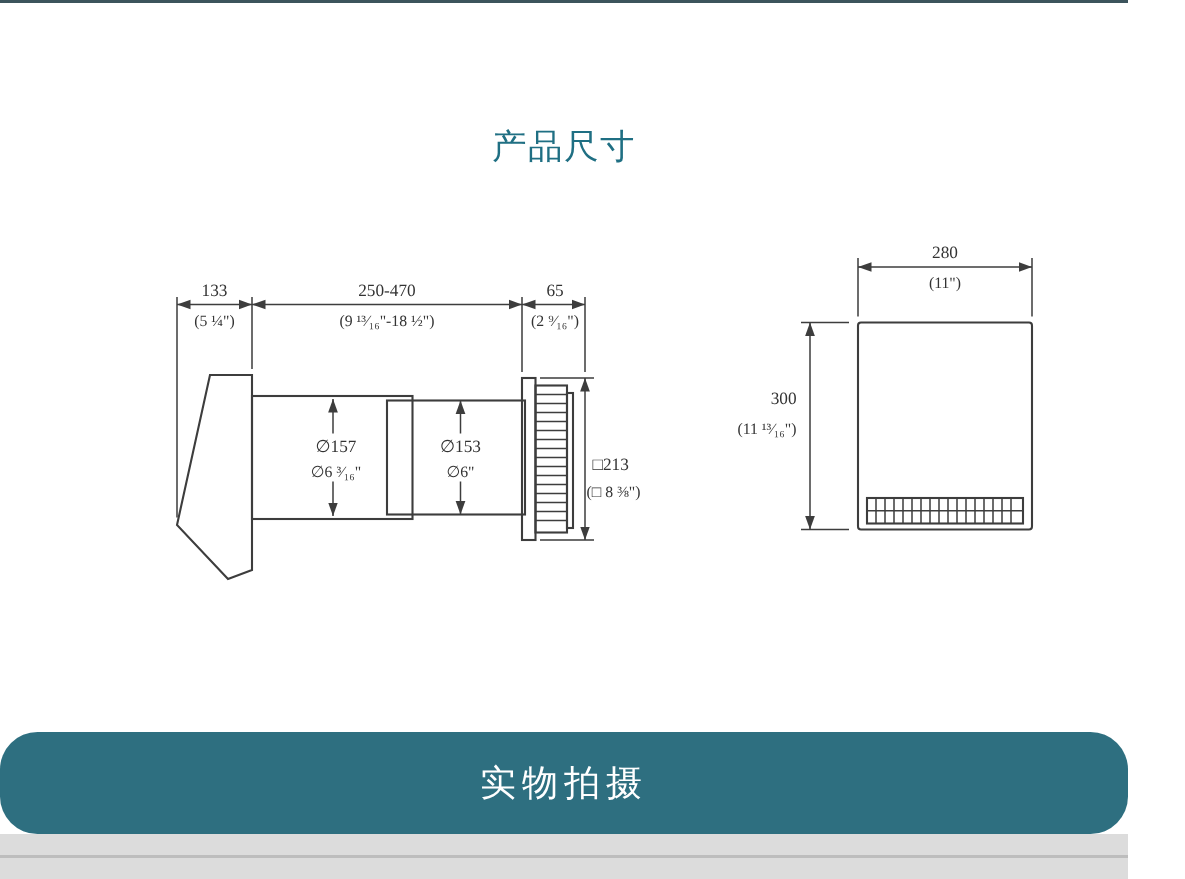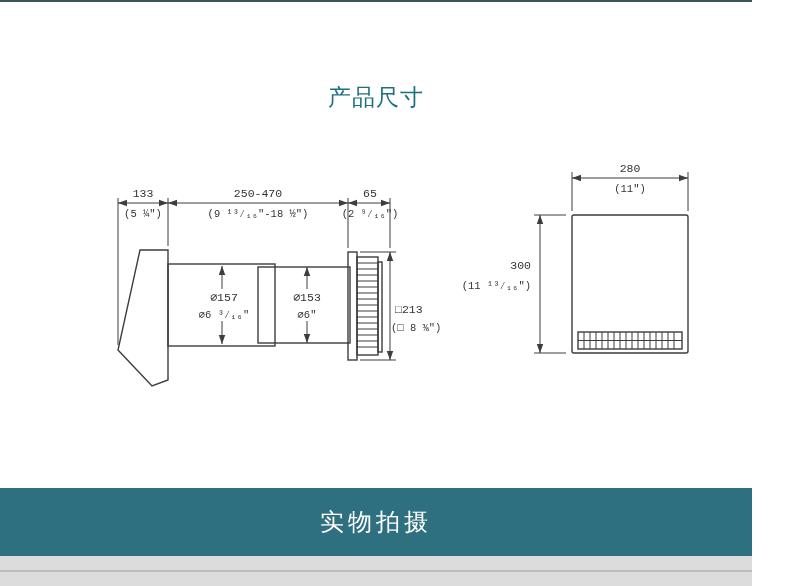--- a/index.html
+++ b/index.html
@@ -1,35 +1,35 @@
 <!DOCTYPE html>
 <html style="--accent: #1f6f83; --banner-bg: #2e6f80; --banner-text: #ffffff; --line: #3d3d3d;"><head>
 <meta charset="utf-8">
 <style>
   html,body{margin:0;padding:0;background:#fff;}
   .page{
     position:relative;width:752px;height:586px;background:#ffffff;overflow:hidden;
-    font-family:Liberation Mono, monospace;
+    font-family:Liberation Serif, serif;
   }
   .top-line{position:absolute;top:0;left:0;width:100%;height:2px;background:#3c545c;}
   .title{
     position:absolute;top:82px;left:0;width:100%;margin:0;text-align:center;
     font-size:23px;font-weight:500;letter-spacing:1px;color:var(--accent,#1f6f83);
   }
   .diagram{position:absolute;top:0;left:0;}
   .outline{fill:none;stroke:var(--line,#3d3d3d);stroke-width:1.4;}
   .thin{fill:none;stroke:var(--line,#3d3d3d);stroke-width:1;}
   .arrowhead{fill:var(--line,#3d3d3d);}
   .diagram text{fill:#333;}
   .t{font-size:11.5px;}
   .ts{font-size:10.5px;}
   .banner{
     position:absolute;top:488px;left:0;width:100%;height:68px;
     background:var(--banner-bg,#2e6f80);
-    display:flex;align-items:center;justify-content:center;
+    display:flex;align-items:center;justify-content:center;border-radius:25px;
   }
   .banner span{color:var(--banner-text,#ffffff);font-size:24px;letter-spacing:4px;}
   .photo-strip{position:absolute;top:556px;left:0;width:100%;height:30px;background:#dcdcdc;}
   .photo-edge{position:absolute;top:14px;left:0;width:100%;height:2px;background:#bdbdbd;}
 </style>
 </head>
 <body>
 
 <div class="page">
   <div class="top-line"></div>

